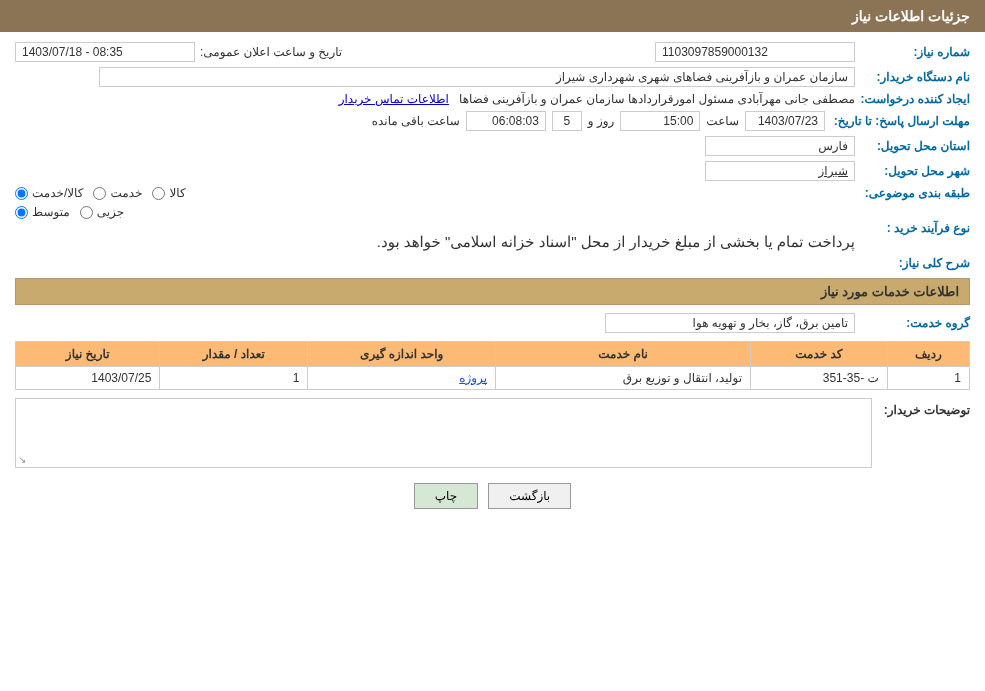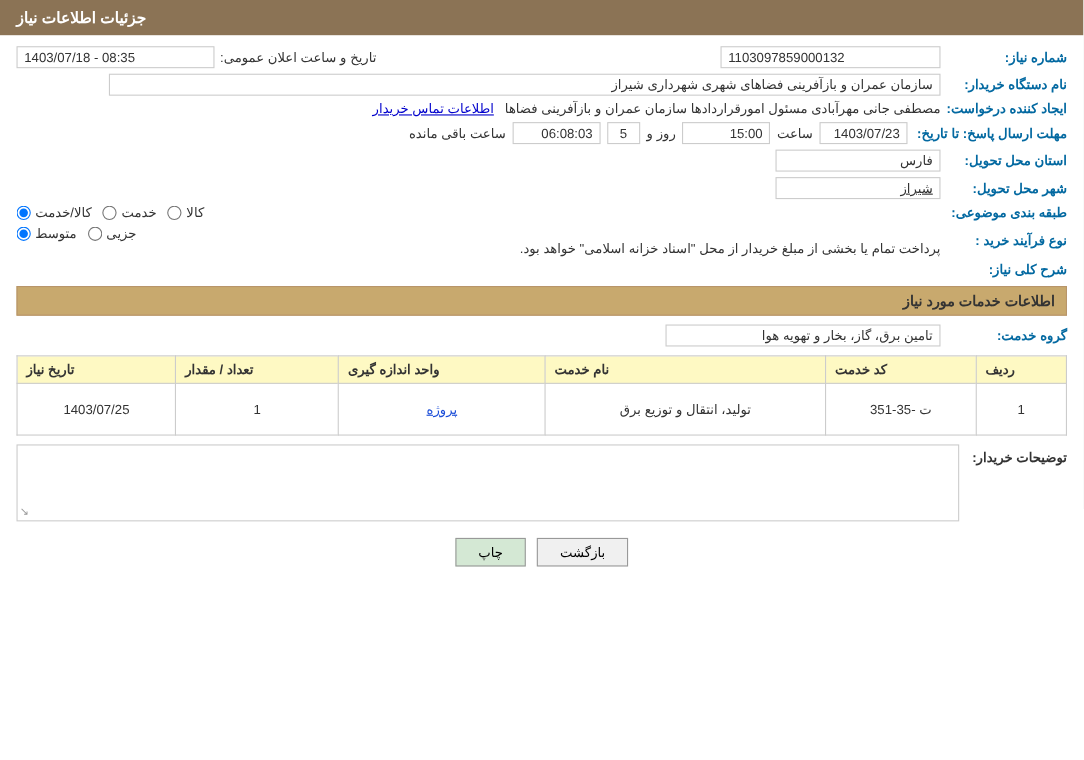--- a/index.html
+++ b/index.html
@@ -12,21 +12,21 @@
     }
     .page-container {
       max-width: 985px;
       margin: 0 auto;
       background: #fff;
       min-height: 691px;
     }
     .header-bar {
       background: #8B7355;
       color: #fff;
-      text-align: left;
+      text-align: right;
       padding: 8px 15px;
       font-size: 14px;
       font-weight: bold;
     }
     .main-content {
       padding: 10px 15px;
     }
     .section-title {
       background: #c8a96e;
       color: #333;
@@ -36,30 +36,30 @@
       margin: 8px 0;
       border: 1px solid #b8956a;
       text-align: right;
     }
     .services-table {
       width: 100%;
       border-collapse: collapse;
       margin: 8px 0;
     }
     .services-table th {
-      background: #fef9c3;
+      background: #fdba74;
       border: 1px solid #ccc;
       padding: 5px 8px;
-      text-align: left;
+      text-align: center;
       font-weight: bold;
     }
     .services-table td {
       border: 1px solid #ccc;
-      padding: 16px 8px;
-      text-align: center;
+      padding: 4px 8px;
+      text-align: right;
     }
     .services-table tr:nth-child(even) td {
       background: #f9f9f9;
     }
     .radio-row {
       display: flex;
       align-items: center;
       gap: 10px;
       justify-content: flex-end;
     }
@@ -252,21 +252,21 @@
         <div class="radio-row">
           <div class="radio-item">
             <span>جزیی</span>
             <input type="radio" name="farayand" style="">
           </div>
           <div class="radio-item">
             <span>متوسط</span>
             <input type="radio" name="farayand" checked="" style="">
           </div>
         </div>
-        <div style="margin-top:0; font-size:12px;">
+        <div style="margin-top:14px; font-size:15px;">
           <span>پرداخت تمام یا بخشی از مبلغ خریدار از محل "اسناد خزانه اسلامی" خواهد بود.</span>
         </div>
       </div>
     </div>
 
     <div class="row-line" style="align-items:flex-start;">
       <span class="col-label">شرح کلی نیاز:</span>
     </div>
 
     <div class="section-title">اطلاعات خدمات مورد نیاز</div>

